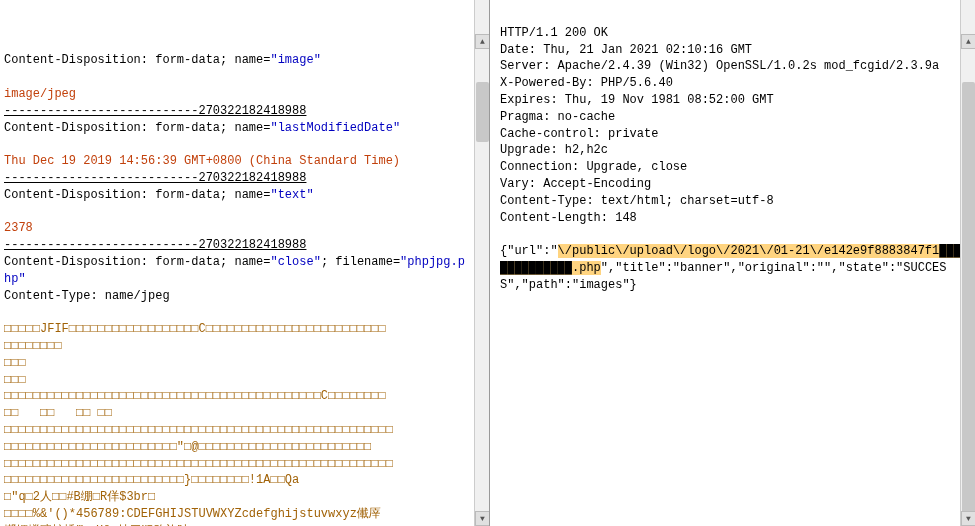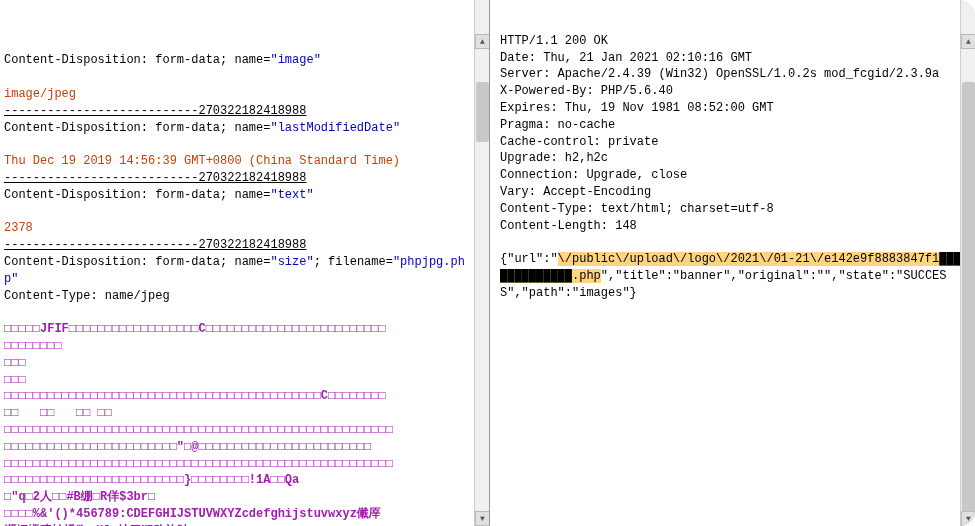--- a/index.html
+++ b/index.html
@@ -22,22 +22,21 @@
       white-space: pre-wrap;
       word-break: break-all;
     }
     .left-pane {
       width: 490px;
       border-right: 1px solid #999;
       padding: 2px 4px;
     }
     .right-pane {
       flex: 1;
-      padding: 16px 10px;
-      border-radius: 15px;
+      padding: 8px 10px;
     }
     .scrollbar {
       position: absolute;
       right: 0;
       top: 0;
       width: 15px;
       height: 100%;
       background: #f0f0f0;
       border-left: 1px solid #ccc;
     }
@@ -64,21 +63,21 @@
       background: #c8c8c8;
       border-radius: 2px;
     }
     .left-pane .scroll-thumb { top: 0; height: 60px; }
     .right-pane .scroll-thumb { top: 0; height: 100%; }
     .scroll-btn.bottom { position: absolute; bottom: 0; }
     .red { color: #c2410c; }
     .blue-quote { color: #0000c0; }
     .black { color: #000; }
     .highlight { background: #ffd480; }
-    .binary-red { color: #a21caf; letter-spacing: 0; font-weight: bold; }
+    .binary-red { color: #a16207; letter-spacing: 0; }
     .left-content { padding-right: 16px; }
     .divider-line { color: #000; text-decoration: underline; }
   </style>
 </head>
 <body>
 
 <div class="container">
 
   <div class="pane left-pane">
     <div class="left-content">
@@ -87,21 +86,21 @@
 <span class="red">image/jpeg</span>
 <span class="divider-line">---------------------------270322182418988</span>
 <span class="black"><span>Content-Disposition: form-data; name=</span><span class="blue-quote">"</span><span class="blue-quote">lastModifiedDate</span><span class="blue-quote">"</span></span>
 
 <span class="red">Thu Dec 19 2019 14:56:39 GMT+0800 (China Standard Time)</span>
 <span class="divider-line">---------------------------270322182418988</span>
 <span class="black"><span>Content-Disposition: form-data; name=</span><span class="blue-quote">"</span><span class="blue-quote">text</span><span class="blue-quote">"</span></span>
 
 <span class="red">2378</span>
 <span class="divider-line">---------------------------270322182418988</span>
-<span class="black"><span>Content-Disposition: form-data; name=</span><span class="blue-quote">"</span><span class="blue-quote">size</span><span class="blue-quote">"</span><span>; filename=</span><span class="blue-quote">"</span><span class="blue-quote">phpjpg.php</span><span class="blue-quote">"</span></span>
+<span class="black"><span>Content-Disposition: form-data; name=</span><span class="blue-quote">"</span><span class="blue-quote">close</span><span class="blue-quote">"</span><span>; filename=</span><span class="blue-quote">"</span><span class="blue-quote">phpjpg.php</span><span class="blue-quote">"</span></span>
 <span class="black">Content-Type: name/jpeg</span>
 
 <span class="binary-red">□□□□□JFIF□□□□□□□□□□□□□□□□□□C□□□□□□□□□□□□□□□□□□□□□□□□□</span>
 <span class="binary-red">□□□□□□□□</span>
 <span class="binary-red">□□□</span>
 <span class="binary-red">□□□</span>
 <span class="binary-red">□□□□□□□□□□□□□□□□□□□□□□□□□□□□□□□□□□□□□□□□□□□□C□□□□□□□□</span>
 <span class="binary-red">□□   □□   □□ □□</span>
 <span class="binary-red">□□□□□□□□□□□□□□□□□□□□□□□□□□□□□□□□□□□□□□□□□□□□□□□□□□□□□□</span>
 <span class="binary-red">□□□□□□□□□□□□□□□□□□□□□□□□"□@□□□□□□□□□□□□□□□□□□□□□□□□</span>

